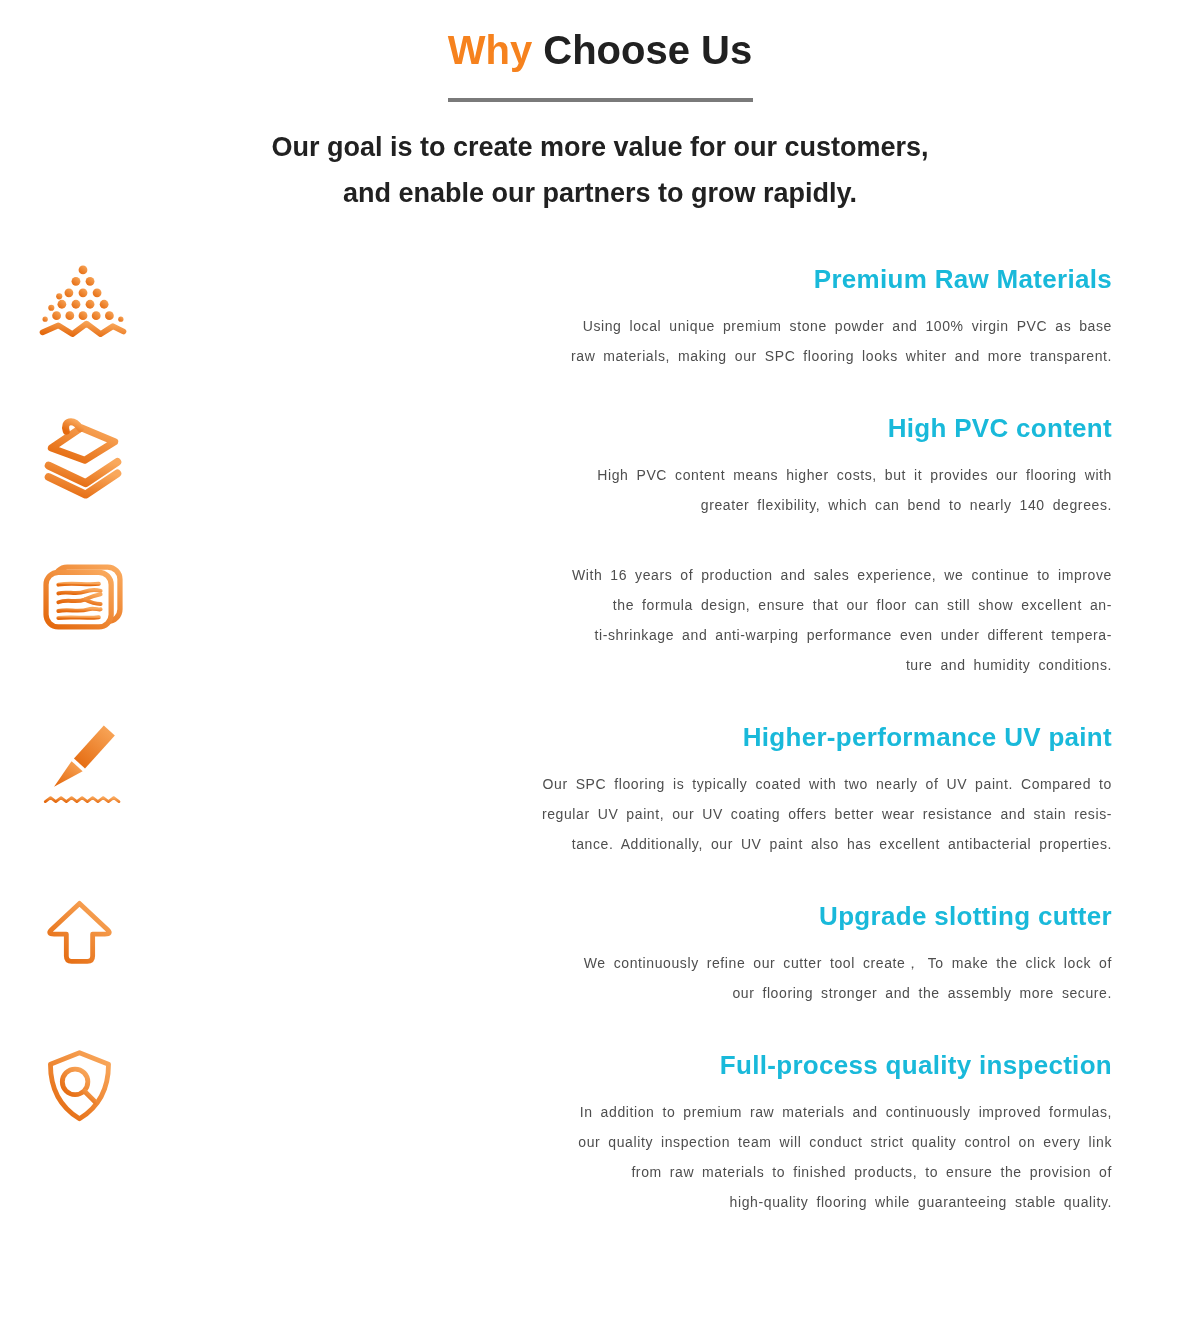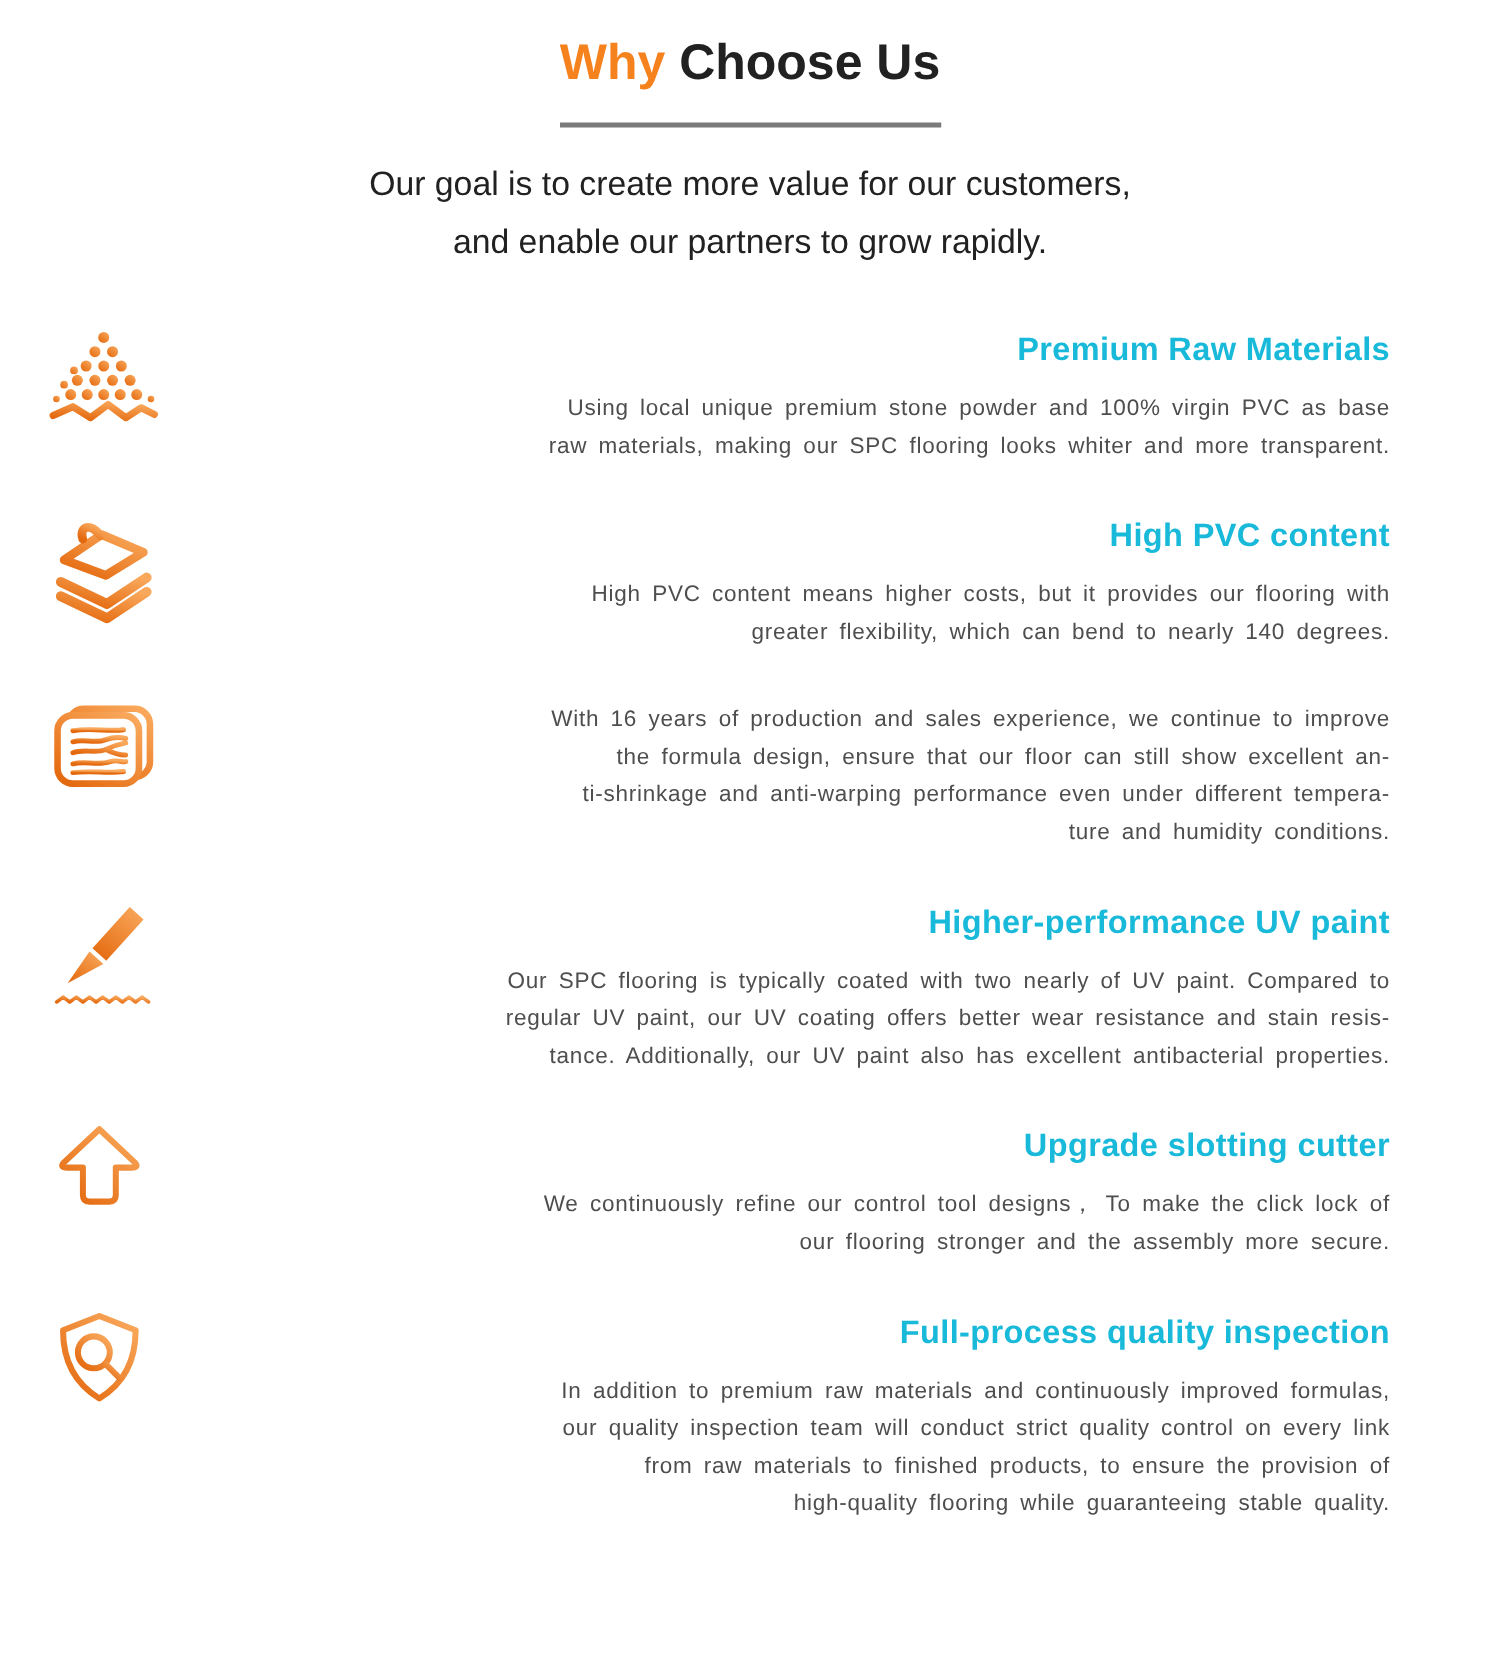--- a/index.html
+++ b/index.html
@@ -4,32 +4,32 @@
 <style>
   html,body { margin:0; padding:0; background:#ffffff; }
   body { width:1200px; font-family:"Liberation Sans", sans-serif; }
   .page { width:1200px; box-sizing:border-box; padding:28px 0 38px; }
 
   
   .hero { text-align:center; }
   .title { font-size:40px; font-weight:700; color:#212121; line-height:44px; margin:0; }
   .title-highlight { color:var(--accent_orange,#f6821e); }
   .divider { width:305px; height:4px; background:var(--divider_gray,#7a7a7a); margin:26px auto 0; }
-  .subtitle { margin:22px auto 0; font-size:27px; font-weight:400; color:#212121;
+  .subtitle { margin:22px auto 0; font-size:27px; font-weight:700; color:#212121;
               line-height:46px; white-space:pre-line; }
 
   
   .features { margin:46px 24px 0 24px; }
   .feature { display:flex; align-items:flex-start; margin-bottom:40px; }
   .feature:last-child { margin-bottom:0; }
   .icon-box { flex:0 0 118px; display:flex; justify-content:center; padding-top:0; }
   .feature-text { flex:1; padding-right:64px;text-align:right; }
   .feature-title { margin:2px 0 16px; font-size:26px; font-weight:700;
                    color:var(--heading_cyan,#19b9da); letter-spacing:0.3px; }
-  .feature-para { margin:0; font-size:18px; line-height:30px; color:var(--body_gray,#4e4e4e);
+  .feature-para { margin:0; font-size:14px; line-height:30px; color:var(--body_gray,#4e4e4e);
                   letter-spacing:0.6px; word-spacing:3.5px; white-space:pre-line; }
 
   svg .gstroke { fill:none; stroke-linecap:round; stroke-linejoin:round; }
 </style>
 </head>
 <body>
 
 <div class="page">
 
   <div class="hero">
@@ -168,21 +168,21 @@
           <path class="gstroke" stroke="url(#pg5)" stroke-width="5.5" d="M46,5 L78,35 Q83,40 75,40 L61,40 L61,65 Q61,71 55,71 L37,71 Q31,71 31,65 L31,40 L17,40 Q9,40 14,35 Z"></path>
           <g class="gstroke" stroke="url(#pg5)" stroke-width="5">
             <path d="M27,82 H65"></path>
               <path d="M30,90 H62"></path>
               <path d="M36,98 H56"></path>
           </g>
         </svg>
       </div>
       <div class="feature-text">
         <h3 class="feature-title">Upgrade slotting cutter</h3>
-        <p class="feature-para">We continuously refine our control tool designs， To make the click lock of
+        <p class="feature-para">We continuously refine our cutter tool create， To make the click lock of
 our flooring stronger and the assembly more secure.</p>
       </div>
     </div>
 
     <div class="feature">
       <div class="icon-box">
         <svg width="88" height="80" viewBox="0 0 100 90" aria-hidden="true">
           <defs>
               <linearGradient id="pg6" x1="0.9" y1="0" x2="0.1" y2="1">
             <stop offset="0" style="stop-color:var(--icon_gradient_start,#f9a85c)"></stop>

